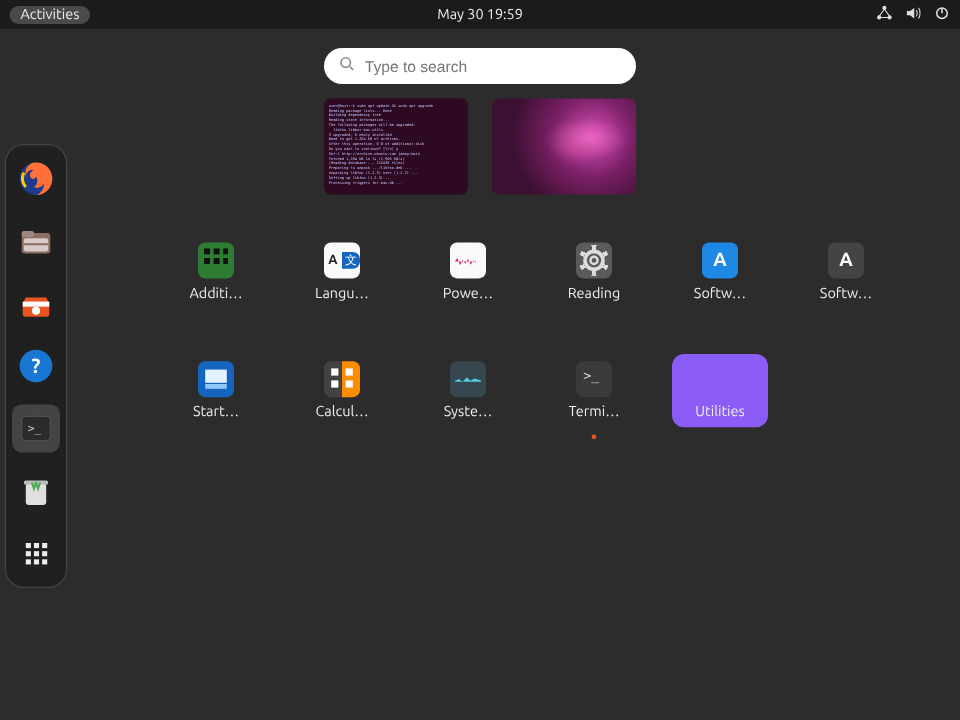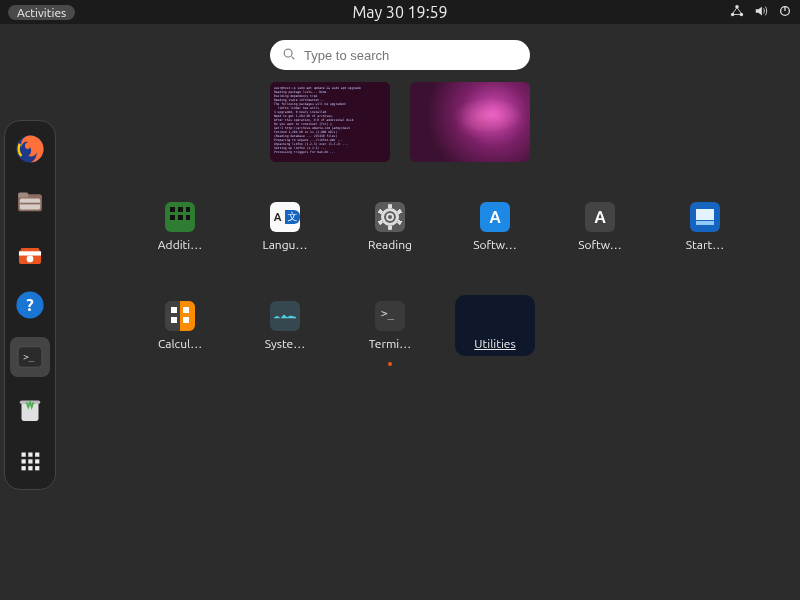--- a/index.html
+++ b/index.html
@@ -1,21 +1,21 @@
 <!DOCTYPE html>
 <html><head>
 <meta charset="utf-8">
 <style>
   * { box-sizing: border-box; margin: 0; padding: 0; }
   html, body { width: 800px; height: 600px; background: #2c2c2c; font-family: Ubuntu, "Segoe UI", sans-serif; color: #eee; overflow: hidden; }
 
   
   .topbar { position: absolute; top: 0; left: 0; right: 0; height: 24px; background: #1b1b1b; display: flex; align-items: center; justify-content: space-between; padding: 0 8px; font-size: 12px; text-align: right; }
   .activities { background: #4a4a4a; border-radius: 10px; padding: 1px 9px; cursor: pointer; font-size: 12px; }
-  .clock { position: absolute; left: 50%; transform: translateX(-50%); font-size: 16px; }
+  .clock { position: absolute; left: 50%; transform: translateX(-50%); font-size: 12px; }
   .status { display: flex; gap: 10px; align-items: center; }
   .status svg { width: 14px; height: 14px; }
 
   
   .dock { position: absolute; left: 4px; top: 120px; width: 52px; background: rgba(30,30,30,0.85); border-radius: 16px; padding: 8px 0; display: flex; flex-direction: column; align-items: center; gap: 12px; border: 1px solid #444; }
   .dock-item { width: 40px; height: 40px; display: flex; align-items: center; justify-content: center; border-radius: 8px; cursor: pointer; position: relative; }
   .dock-item.active { background: #444; }
   .dock-item svg, .dock-item .ico { width: 34px; height: 34px; }
 
   
@@ -29,21 +29,21 @@
   .thumb.terminal { background: #2d0922; padding: 4px; font-size: 3px; line-height: 4px; color: #c8c8ff; font-family: monospace; white-space: pre-wrap; }
   .thumb.terminal::before { content: ""; display: block; position: absolute; inset: 0; background: linear-gradient(#2d0922, #2d0922); z-index: -1; }
   .thumb.wall { background: radial-gradient(circle at 70% 40%, #d94fbb 0%, #7a2066 35%, #3b1030 70%); }
   .thumb.wall::after { content: ""; position: absolute; inset: 0; background:
      radial-gradient(ellipse 50px 25px at 65% 42%, rgba(255,120,200,0.55), transparent 70%),
      radial-gradient(ellipse 35px 18px at 58% 55%, rgba(180,60,140,0.6), transparent 70%); }
 
   
   .grid { position: absolute; top: 196px; left: 140px; right: 40px; display: grid; grid-template-columns: repeat(6, 1fr); row-gap: 38px; column-gap: 10px; }
   .app { display: flex; flex-direction: column; align-items: center; gap: 6px; cursor: pointer; width: 80px; border-radius: 10px; padding: 6px 2px; }
-  .app.highlighted { background: #0f172a; text-decoration: underline; }
+  .app.highlighted { background: #8b5cf6; }
   .app .icon { width: 30px; height: 30px; border-radius: 6px; display: flex; align-items: center; justify-content: center; position: relative; }
   .app .label { font-size: 12px; color: #eee; text-align: center; max-width: 76px; white-space: nowrap; overflow: hidden; text-overflow: ellipsis; }
   .app .label.multi { white-space: normal; line-height: 14px; }
 
   
   .ic-board { background: #2e7d32; }
   .ic-board::before { content: ""; position: absolute; inset: 5px; background:
       linear-gradient(#111 0 0) 0 0/5px 5px no-repeat,
       linear-gradient(#111 0 0) 8px 0/5px 5px no-repeat,
       linear-gradient(#111 0 0) 16px 0/5px 5px no-repeat,
@@ -207,20 +207,24 @@
 
   <div class="app">
     <div class="icon ic-board"></div>
     <div class="label">Additi…</div>
   </div>
   <div class="app">
     <div class="icon ic-lang"></div>
     <div class="label">Langu…</div>
   </div>
   <div class="app">
+    <div class="icon ic-power"></div>
+    <div class="label">Powe…</div>
+  </div>
+  <div class="app">
     <div class="icon ic-settings"></div>
     <div class="label">Reading</div>
   </div>
   <div class="app">
     <div class="icon ic-swcenter"></div>
     <div class="label">Softw…</div>
   </div>
   <div class="app">
     <div class="icon ic-swupd"></div>
     <div class="label">Softw…</div>

